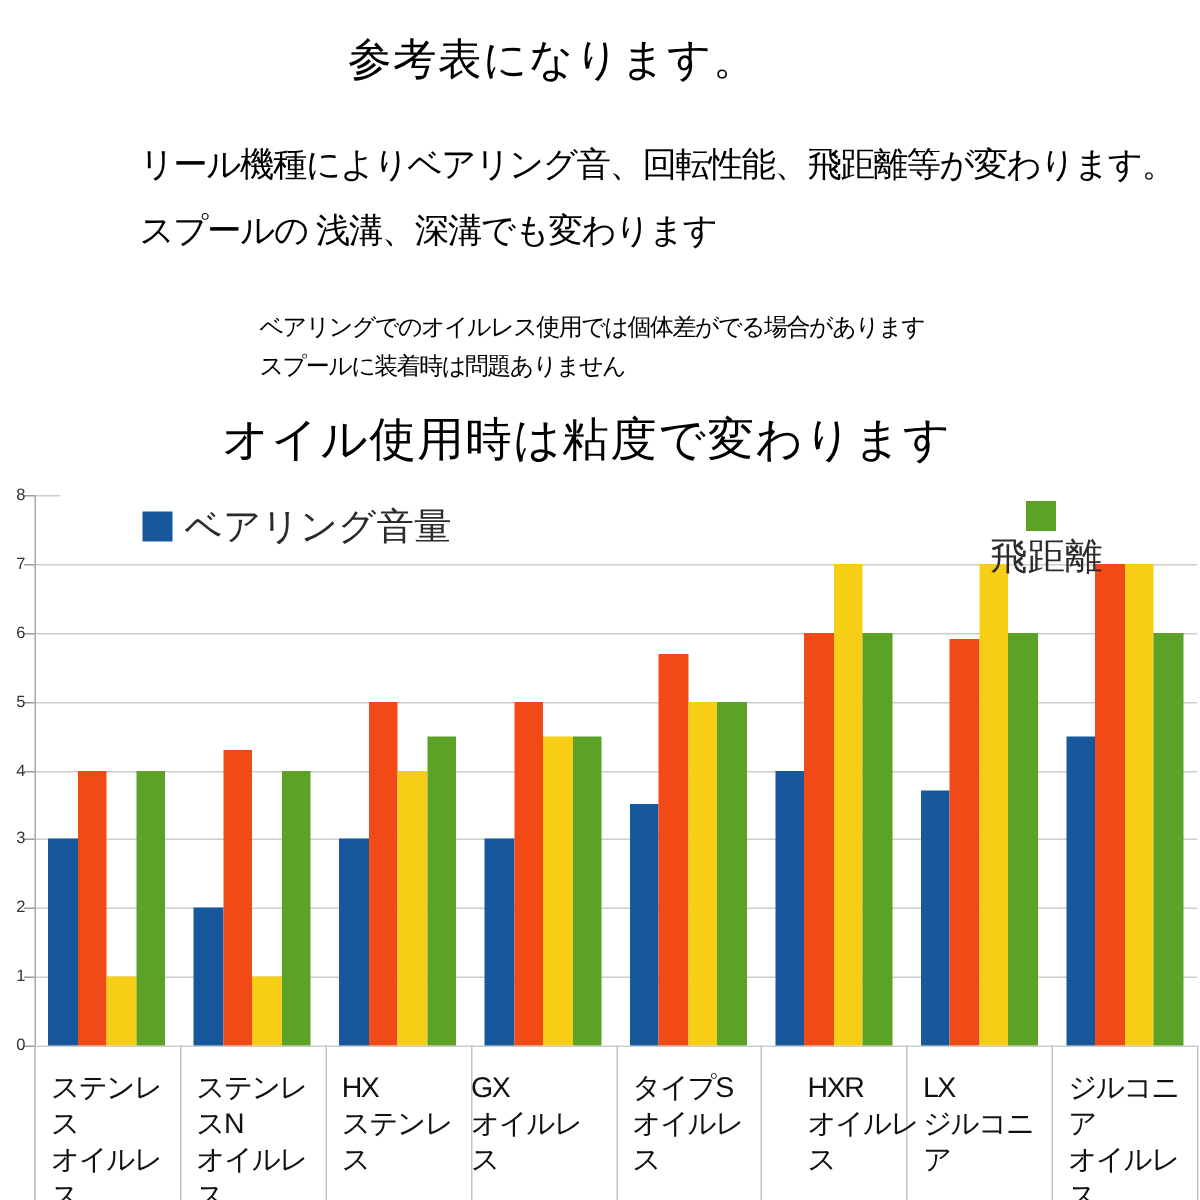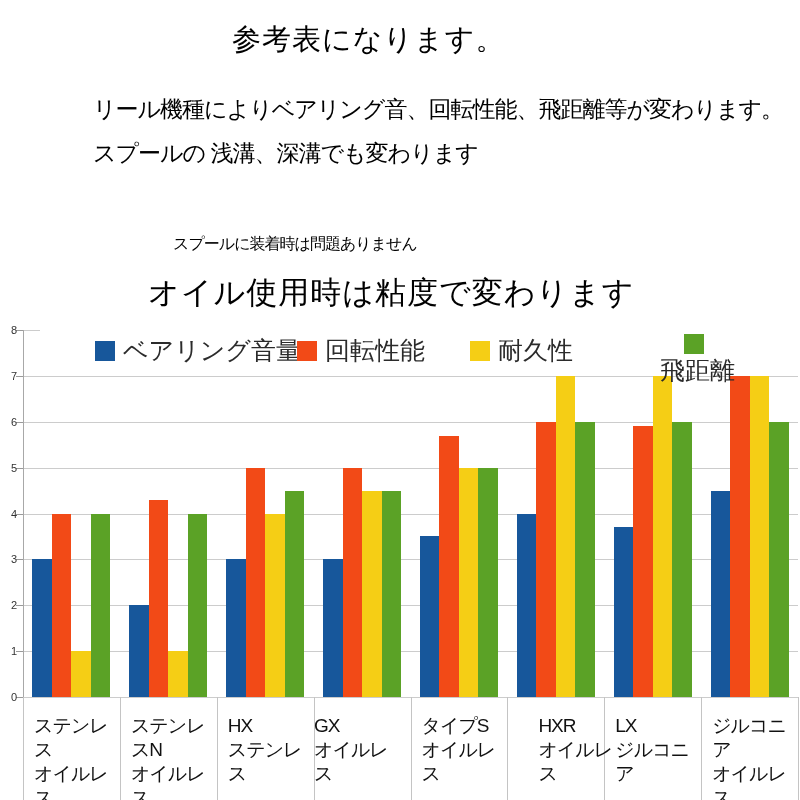--- a/index.html
+++ b/index.html
@@ -29,20 +29,21 @@
   .legend-swatch { width:20px; height:20px; margin-right:8px; flex:none; }
   .legend-text { font-size:25px; color:#2b2b2b; letter-spacing:0px; white-space:nowrap; }
 </style>
 </head>
 <body>
 
 <div id="page">
   <div class="abs page-title">参考表になります。</div>
   <div class="abs intro-2">スプールの 浅溝、深溝でも変わります</div>
   <div class="abs intro-1">リール機種によりベアリング音、回転性能、飛距離等が変わります。</div>
+  <div class="abs note-1">ベアリングでのオイルレス使用では個体差がでる場合があります</div>
   <div class="abs note-2">スプールに装着時は問題ありません</div>
   <div class="abs chart-title">オイル使用時は粘度で変わります</div>
   <div id="chart">
       <div class="gridline" style="left: 23px; top: 377px; width: 775px;"></div>
       <div class="tickmark" style="left: 16px; top: 377px; width: 7px;"></div>
       <div class="ticklabel" style="left: 0px; top: 371px;">0</div>
       <div class="gridline" style="left: 23px; top: 331.125px; width: 775px;"></div>
       <div class="tickmark" style="left: 16px; top: 331.125px; width: 7px;"></div>
       <div class="ticklabel" style="left: 0px; top: 325.125px;">1</div>
       <div class="gridline" style="left: 23px; top: 285.25px; width: 775px;"></div>
@@ -122,26 +123,18 @@
       <div class="bar" style="left: 730.062px; top: 55.875px; width: 19.5px; height: 321.125px; background: rgb(242, 74, 23);"></div>
       <div class="bar" style="left: 749.562px; top: 55.875px; width: 19.5px; height: 321.125px; background: rgb(245, 206, 21);"></div>
       <div class="bar" style="left: 769.062px; top: 101.75px; width: 19.5px; height: 275.25px; background: rgb(91, 162, 38);"></div>
       <div class="cat-label" style="left: 712.125px; top: 394px; width: 84.875px;">ジルコニア
 オイルレス</div>
       <div class="legend-bg" style="left: 40px; top: 8px; width: 758px; height: 44px;"></div>
       <div class="legend-item" style="left: 95px; top: 14px;">
         <div class="legend-swatch" style="background: rgb(23, 87, 155);"></div>
         <div class="legend-text">ベアリング音量</div>
       </div>
-      <div class="legend-item" style="left: 297px; top: 14px;">
-        <div class="legend-swatch" style="background: rgb(242, 74, 23);"></div>
-        <div class="legend-text">回転性能</div>
-      </div>
-      <div class="legend-item" style="left: 470px; top: 14px;">
-        <div class="legend-swatch" style="background: rgb(245, 206, 21);"></div>
-        <div class="legend-text">耐久性</div>
-      </div>
       <div class="legend-item" style="left: 660px; top: 14px; flex-direction: column;">
         <div class="legend-swatch" style="background: rgb(91, 162, 38);"></div>
         <div class="legend-text">飛距離</div>
       </div>
     </div>
 </div>
 
 </body></html>

